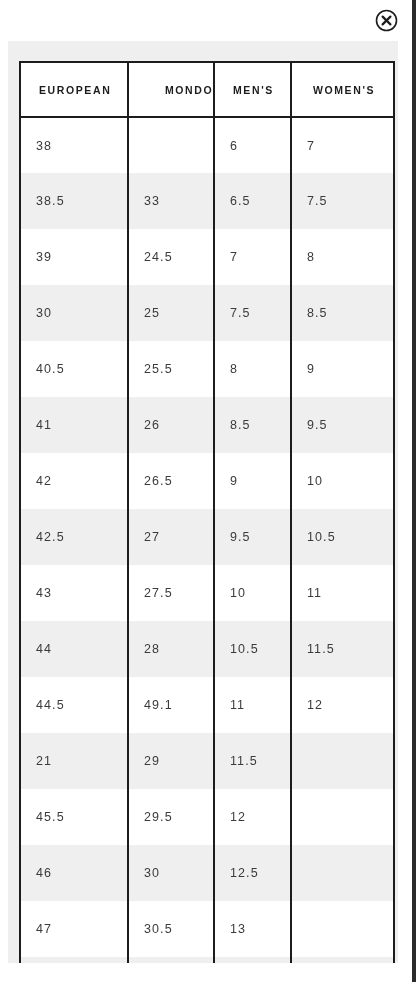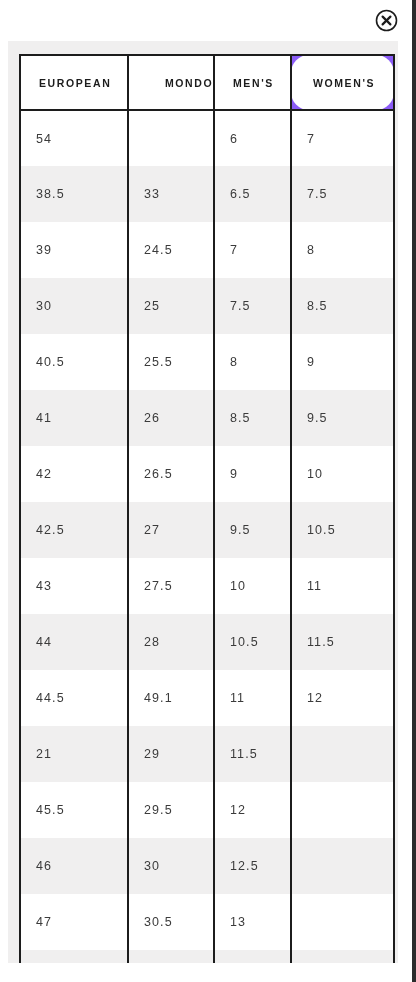--- a/index.html
+++ b/index.html
@@ -59,21 +59,21 @@
     height: 922px;
     background: #f0efef;
     box-sizing: border-box;
     overflow: hidden;
   }
 
   
   .size-table {
     position: absolute;
     left: 11px;
-    top: 13px;
+    top: 20px;
     width: 374px;
     border-collapse: collapse;
     table-layout: fixed;
     background: #8b5cf6;
   }
   .size-table col.c-european { width: 108px; }
   .size-table col.c-mondo    { width: 86px;  }
   .size-table col.c-mens     { width: 77px;  }
   .size-table col.c-womens   { width: 103px; }
 
@@ -94,21 +94,21 @@
     background: #ffffff;
     font-size: 10.5px;
     font-weight: bold;
     letter-spacing: 1.6px;
     color: #1c1c1c;
     padding-left: 18px;
     vertical-align: middle;
   }
   .size-table thead th.h-mondo  { padding-left: 36px; }
   .size-table thead th.h-mens   { }
-  .size-table thead th.h-womens { padding-left: 21px; border-radius: 18px; }
+  .size-table thead th.h-womens { padding-left: 21px; }
 
   .size-table tbody td {
     height: 56px;
     font-size: 12.5px;
     letter-spacing: 1.1px;
     color: #3b3b3b;
     background: #ffffff;
     vertical-align: middle;
   }
   .size-table tbody tr.alt td {
@@ -145,21 +145,21 @@
     <thead>
       <tr>
         <th class="h-european">EUROPEAN</th>
         <th class="h-mondo">MONDO</th>
         <th class="h-mens">MEN'S</th>
         <th class="h-womens">WOMEN'S</th>
       </tr>
     </thead>
     <tbody id="table-body">
         <tr>
-          <td>54</td>
+          <td>38</td>
           <td></td>
           <td>6</td>
           <td>7</td>
         </tr>
         <tr class="alt">
           <td>38.5</td>
           <td>33</td>
           <td>6.5</td>
           <td>7.5</td>
         </tr>

